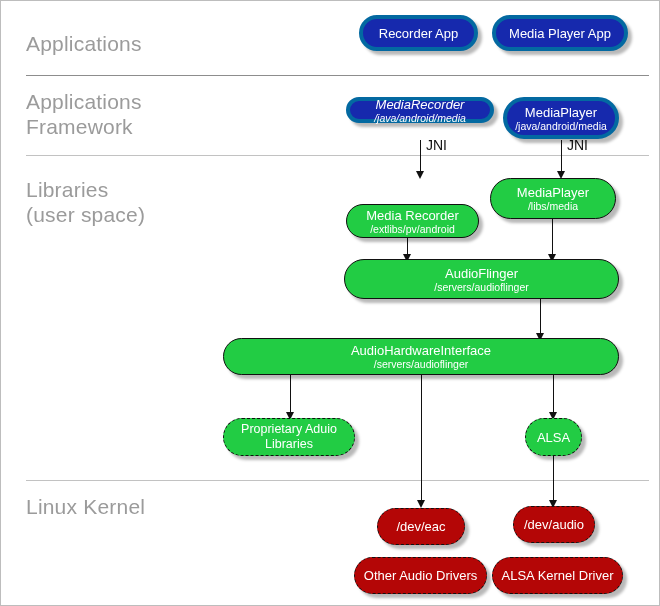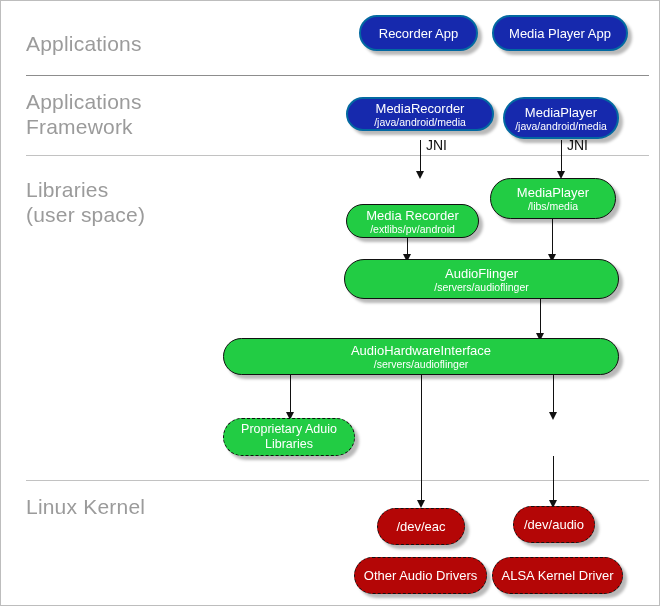--- a/index.html
+++ b/index.html
@@ -82,21 +82,21 @@
   }
   .node .sub {
     font-size: 10.5px;
     line-height: 12px;
     white-space: nowrap;
   }
   .node.two-line .title { font-size: 12.5px; }
 
   .node.blue {
     background: #1629ad;
-    border: 2px solid #0369a1;
+    border: 4px solid #0369a1;
   }
   .node.green {
     background: #22cc44;
     border: 1px solid #111111;
   }
   .node.green.dashed {
     border: 1.5px dashed #111111;
   }
   .node.red {
     background: #b40606;
@@ -155,21 +155,21 @@
   <div class="arrowhead" style="left:547.5px; top:499px;"></div>
 
   <div class="node blue" style="left:358px; top:14px; width:119px; height:36px;">
     <div class="title">Recorder App</div>
   </div>
 
   <div class="node blue" style="left:491px; top:14px; width:136px; height:36px;">
     <div class="title">Media Player App</div>
   </div>
 
-  <div class="node blue" style="left:345px; top:96px; width:148px; height:34px;">
+  <div class="node blue" style="left:345px; top:96px; width:148px; height:26px;font-style:italic;">
     <div class="title">MediaRecorder</div>
     <div class="sub">/java/android/media</div>
   </div>
 
   <div class="node blue" style="left:502px; top:96px; width:116px; height:42px;">
     <div class="title">MediaPlayer</div>
     <div class="sub">/java/android/media</div>
   </div>
 
   <div class="node green" style="left:345px; top:195px; width:133px; height:34px;margin-top:8px;">
@@ -189,20 +189,23 @@
 
   <div class="node green" style="left:222px; top:337px; width:396px; height:37px;">
     <div class="title">AudioHardwareInterface</div>
     <div class="sub">/servers/audioflinger</div>
   </div>
 
   <div class="node green dashed wrap two-line" style="left:222px; top:417px; width:132px; height:38px;text-align:center;">
     <div class="title">Proprietary Aduio Libraries</div>
   </div>
 
+  <div class="node green dashed" style="left:524px; top:417px; width:57px; height:38px;">
+    <div class="title">ALSA</div>
+  </div>
 
   <div class="node red" style="left:376px; top:507px; width:88px; height:37px;">
     <div class="title">/dev/eac</div>
   </div>
 
   <div class="node red" style="left:512px; top:505px; width:82px; height:37px;">
     <div class="title">/dev/audio</div>
   </div>
 
   <div class="node red" style="left:353px; top:556px; width:133px; height:37px;">

